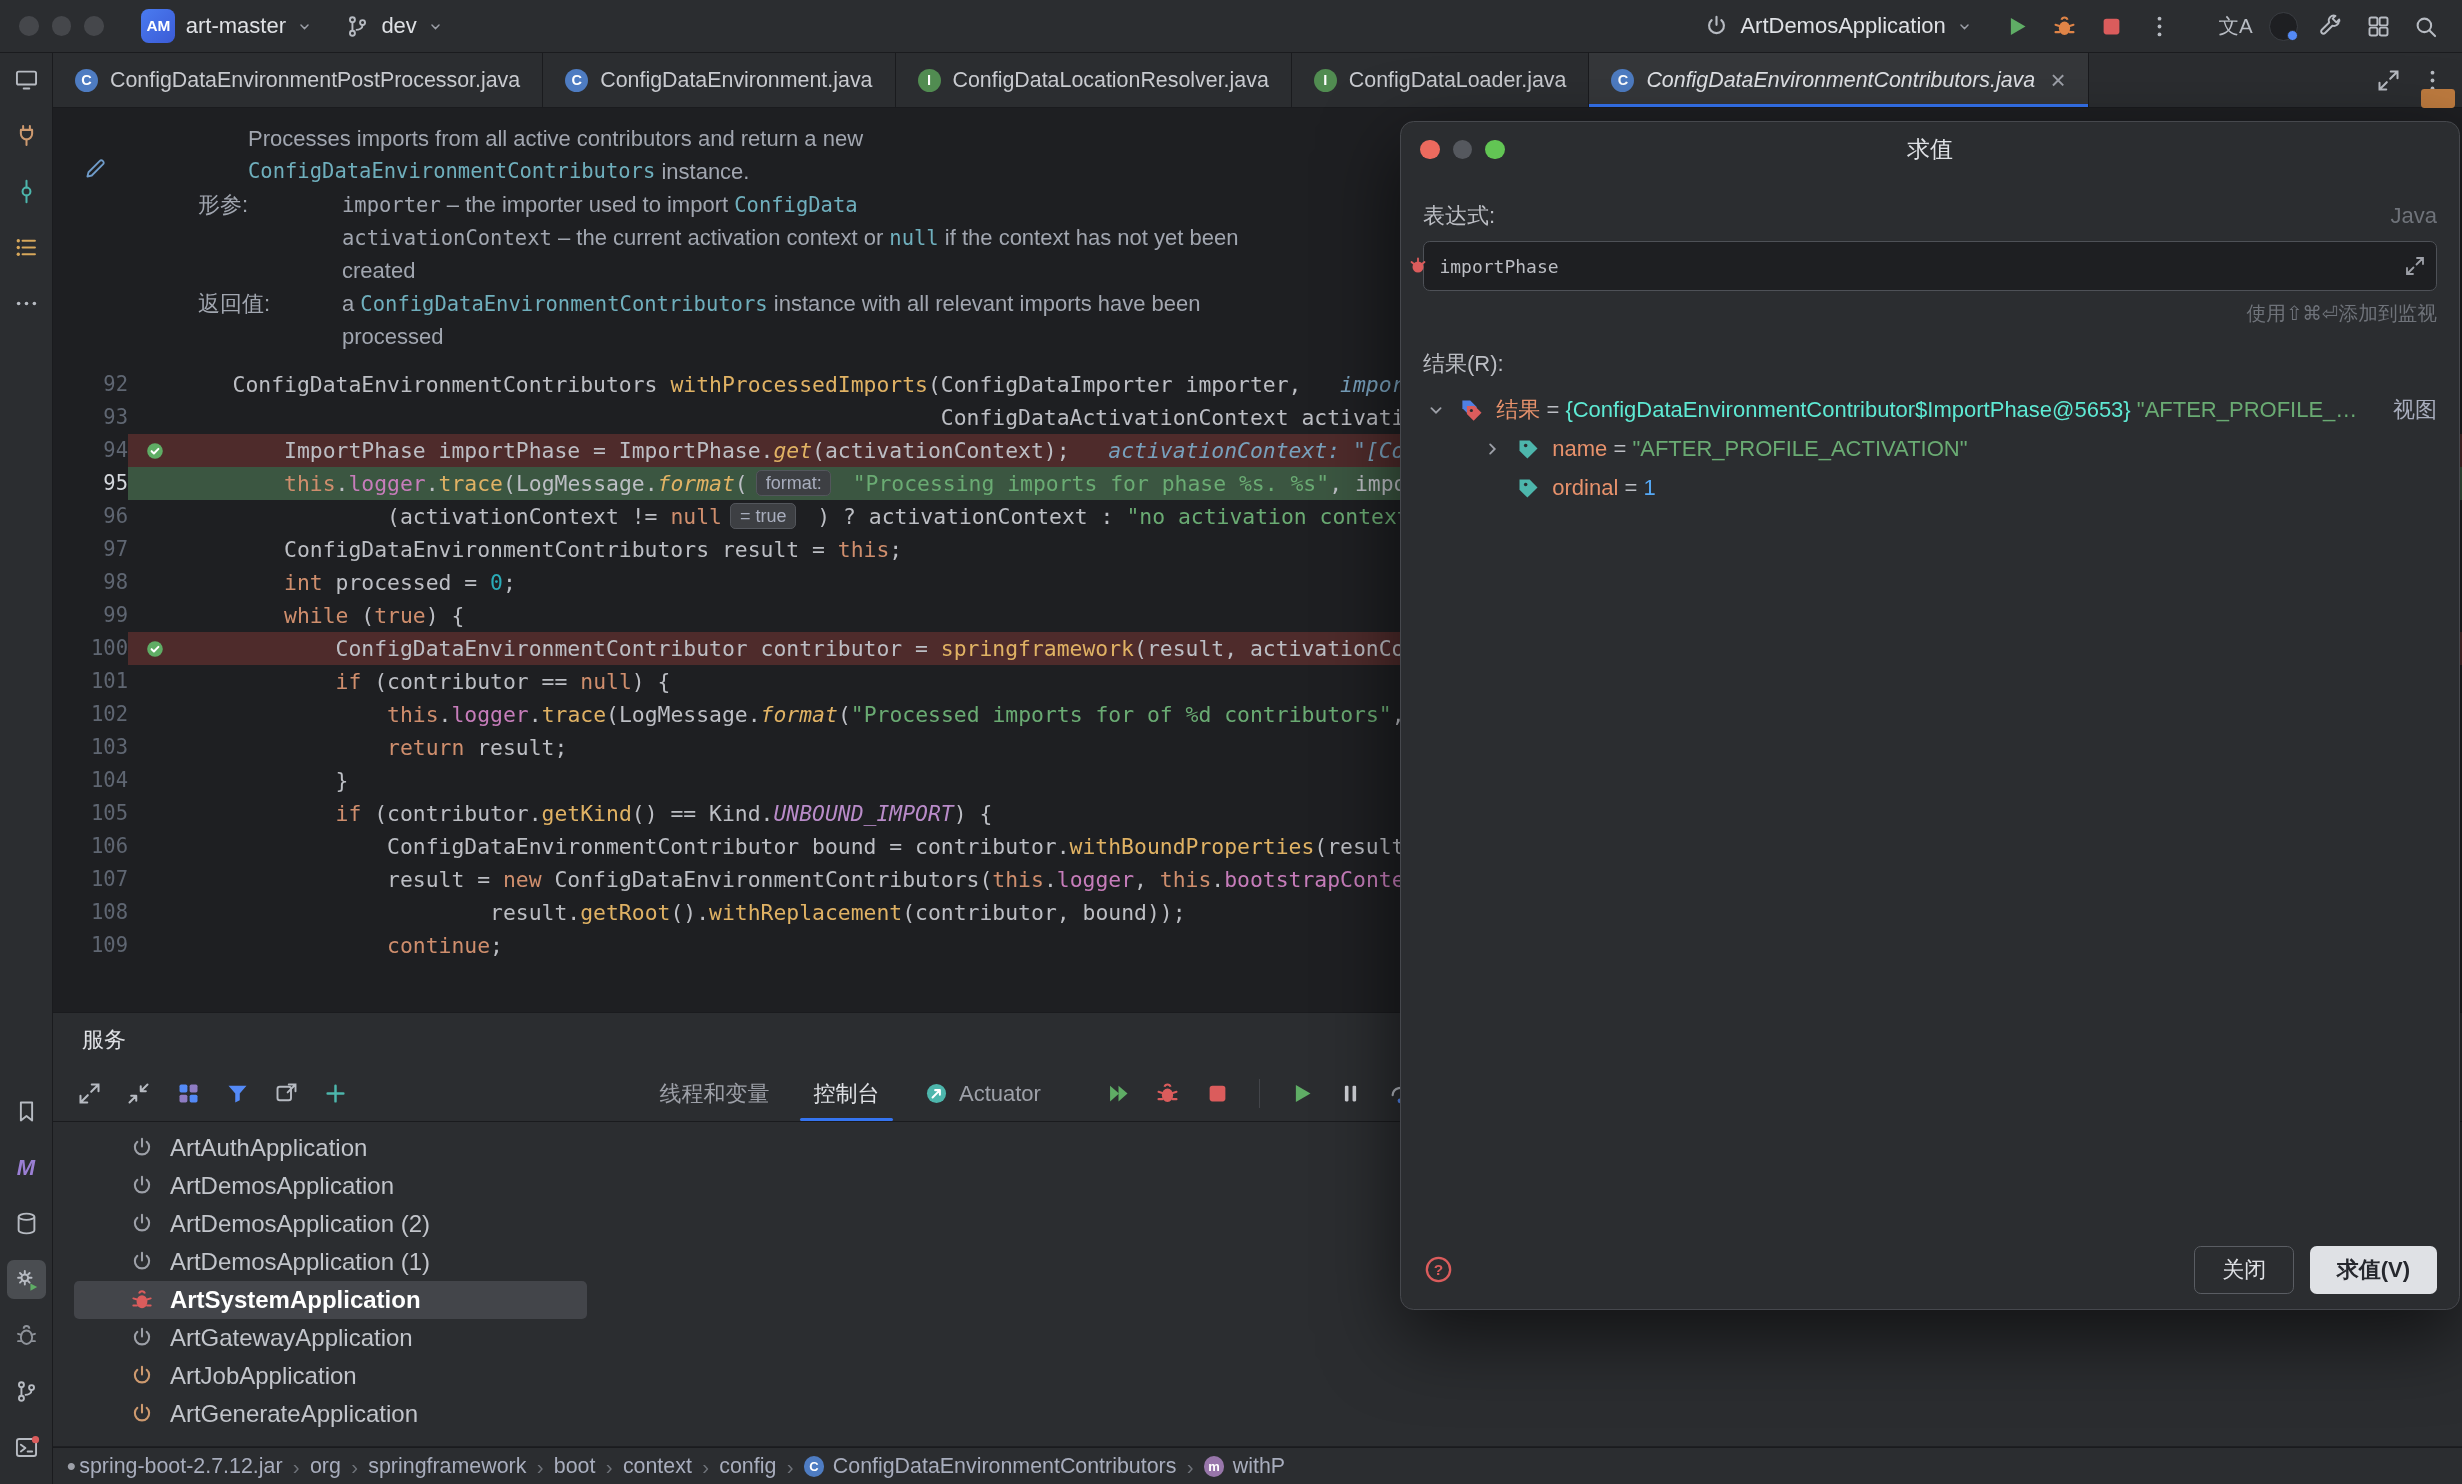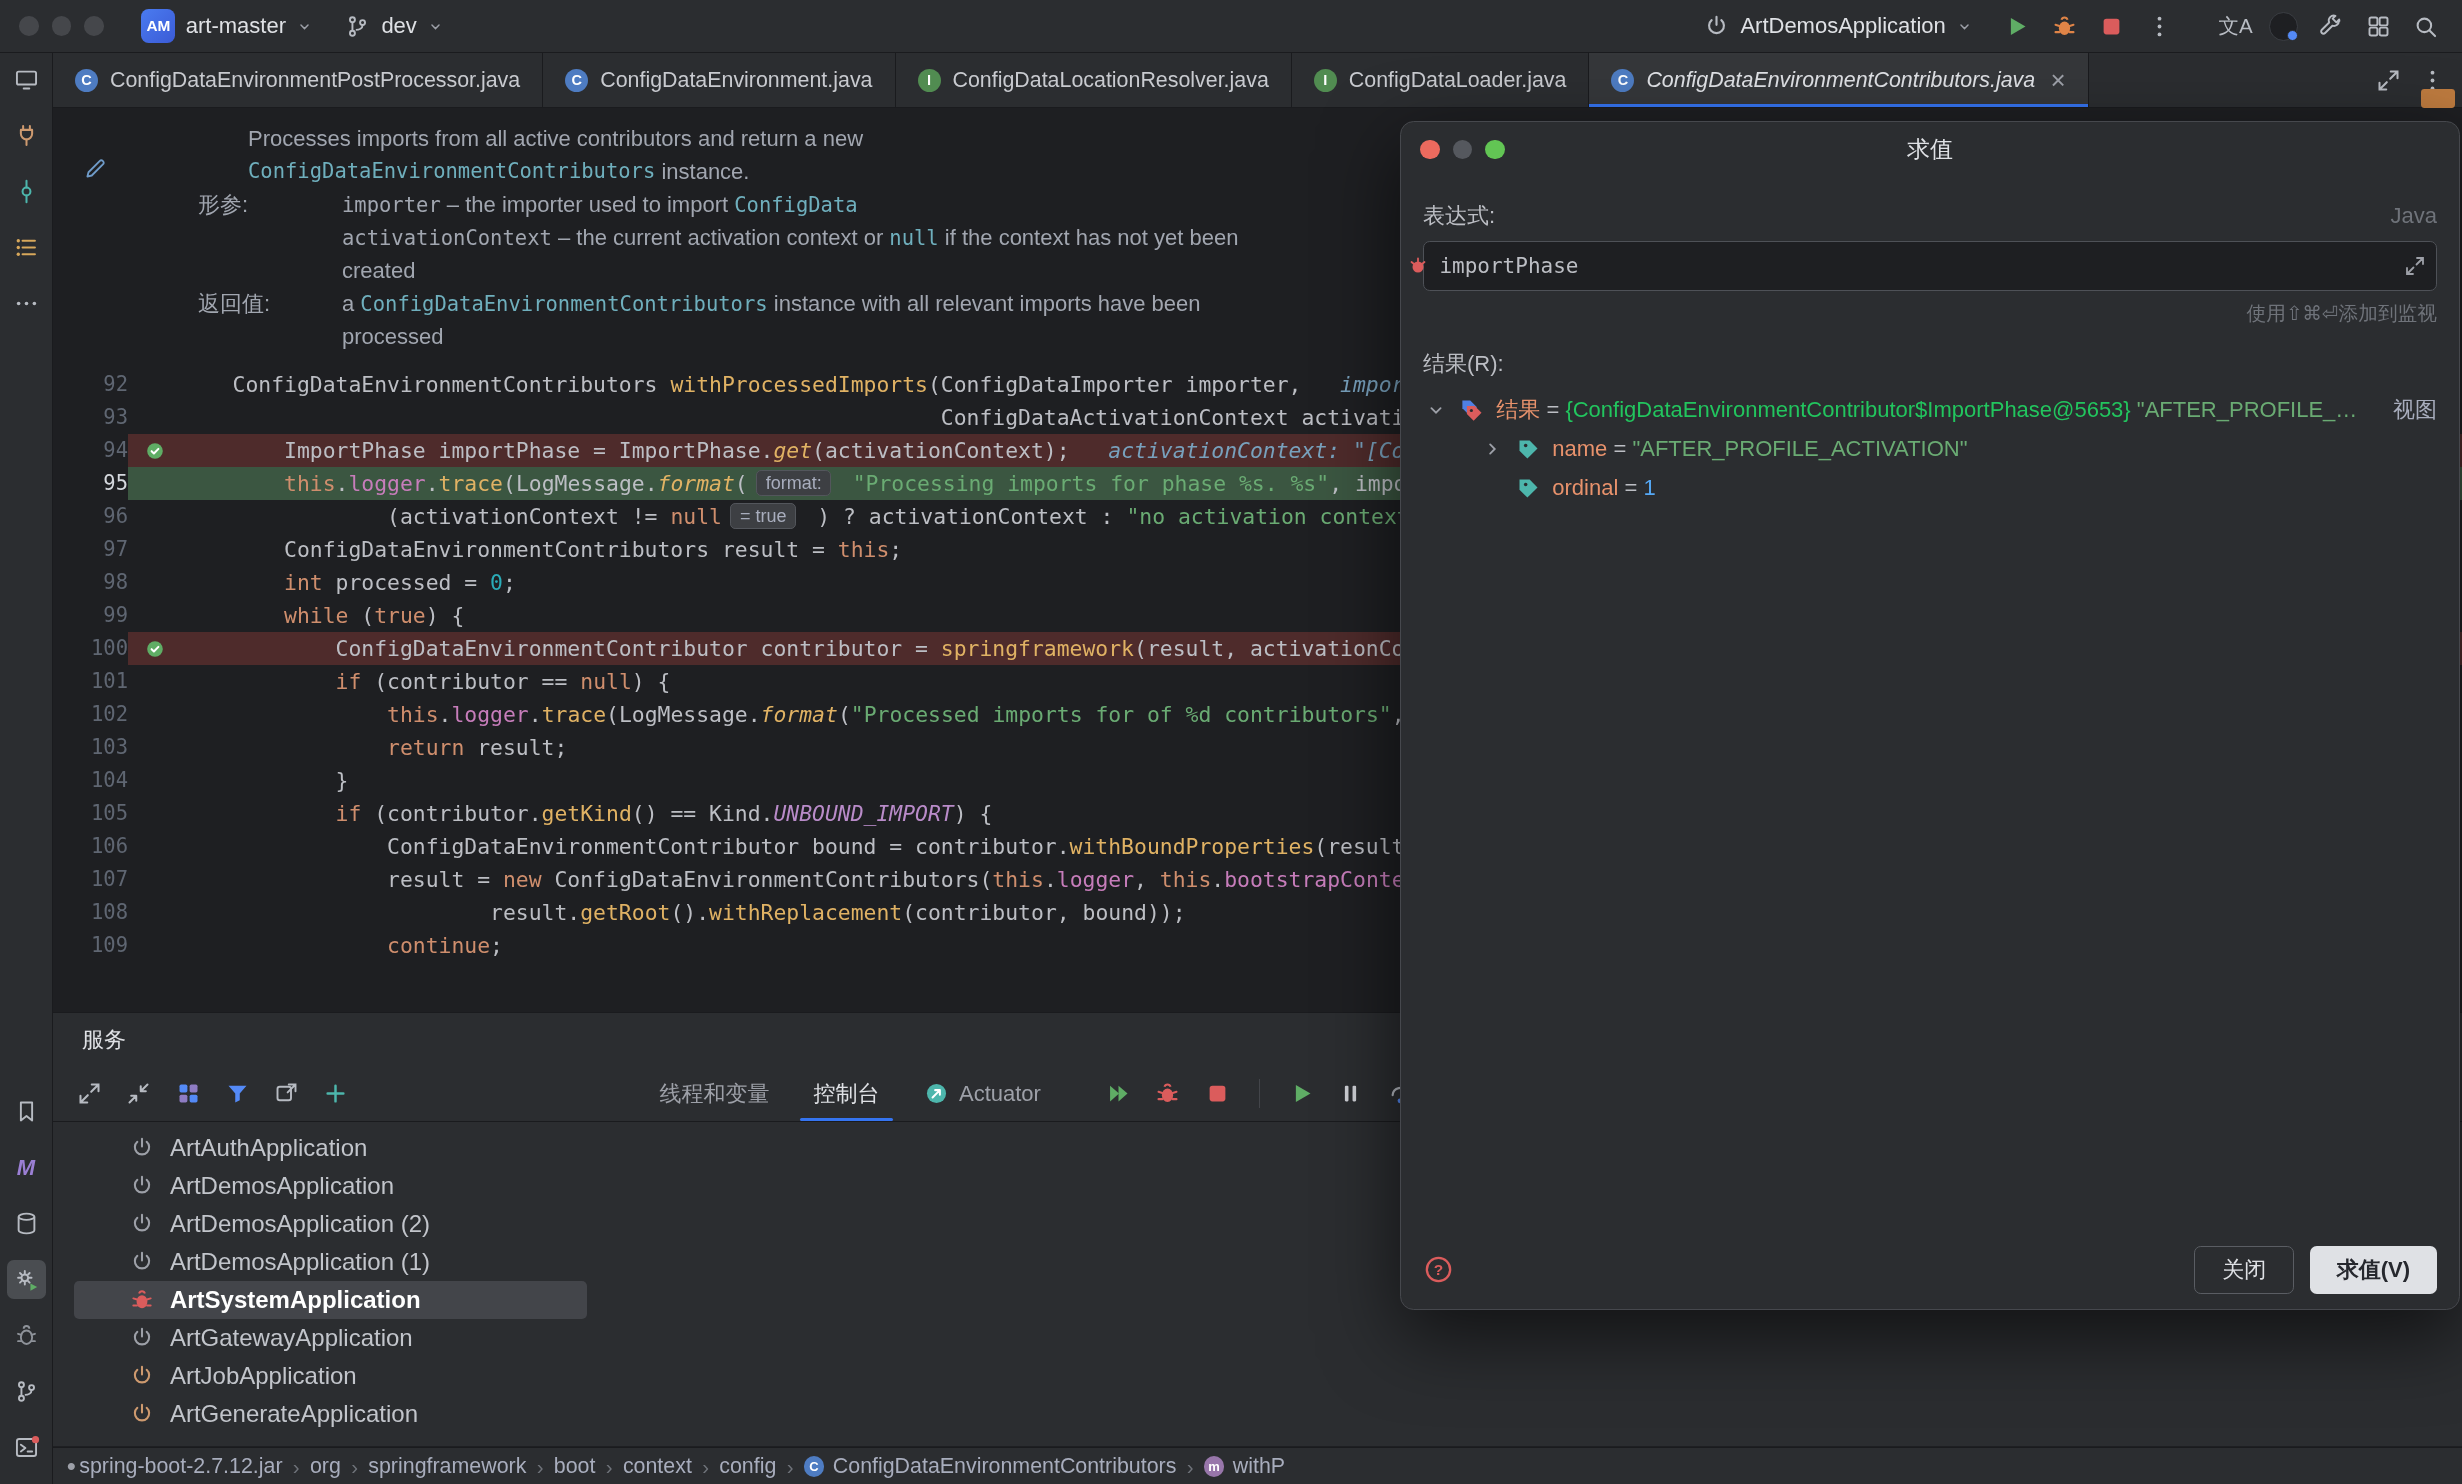--- a/index.html
+++ b/index.html
@@ -95,33 +95,33 @@
 
 
 .dialog{position:absolute;left:1400px;top:121px;width:1060px;height:1189px;background:#2B2D30;border:0.9px solid #46484D;border-radius:13.7px;box-shadow:0 26px 77px rgba(0,0,0,0.6);z-index:50;display:flex;flex-direction:column;}
 .dlg-title{height:55px;position:relative;display:flex;align-items:center;justify-content:center;font-size:23px;color:#DFE1E5;flex:none;}
 .dlg-lights{position:absolute;left:19px;top:0;height:100%;display:flex;align-items:center;gap:13px;}
 .dl-dot{width:19.7px;height:19.7px;border-radius:50%;display:inline-block;}
 .dlg-body{flex:1;padding:0 22px;display:flex;flex-direction:column;min-height:0;}
 .expr-row{display:flex;justify-content:space-between;align-items:center;margin-top:24px;font-size:22px;}
 .lang-label{color:#6F737A;}
 .expr-wrap{position:relative;margin-top:10.3px;}
-.expr-input{width:100%;height:50px;background:#1E1F22;border:1.3px solid #4E5157;border-radius:6.8px;color:#BCBEC4;font-family:"DejaVu Sans Mono","Liberation Mono",monospace;font-size:21px;padding:0 48px 0 15.4px;outline:none;}
+.expr-input{width:100%;height:50px;background:#1E1F22;border:1.3px solid #4E5157;border-radius:6.8px;color:#BCBEC4;font-family:"DejaVu Sans Mono","Liberation Mono",monospace;font-size:18px;padding:0 48px 0 15.4px;outline:none;}
 .expr-marker{position:absolute;left:-17px;top:50%;transform:translateY(-50%);width:24px;height:24px;}
 .expr-expand{position:absolute;right:10.3px;top:50%;transform:translateY(-50%);width:24px;height:24px;}
 .watch-hint{text-align:right;margin-top:8.5px;font-size:19.7px;color:#6F737A;}
 .result-label{margin-top:22px;font-size:22px;color:#BCBEC4;}
 .wtree{margin-top:12px;}
 .wrow{height:39px;display:flex;align-items:center;font-size:22px;white-space:pre;}
 .wrow .chevslot{width:36px;display:flex;align-items:center;justify-content:center;flex:none;}
 .wrow .ic{width:27px;height:27px;margin-right:10.3px;}
 .wrow.ind{padding-left:56px;}
 .w-name{color:#E8926C;}
 .w-eq{color:#BCBEC4;}
-.w-ref{color:#22c55e;}
+.w-ref{color:#5eead4;}
 .w-str{color:#6AAB73;}
 .w-num{color:#56A8F5;}
 .w-link{color:#A8ADBD;margin-left:auto;}
 .dlg-bottom{height:79px;flex:none;display:flex;align-items:center;padding:0 22px;}
 .btns{margin-left:auto;display:flex;gap:15.4px;}
 .btn{height:48px;padding:0 27px;border-radius:6.8px;font-size:22px;display:inline-flex;align-items:center;font-family:inherit;}
 .btn-secondary{border:1.3px solid #5A5D63;color:#DFE1E5;background:transparent;}
 .btn-primary{background:#DFE1E5;color:#26282E;font-weight:600;border:none;}
 .help-ic{width:31px;height:31px;}
 </style>

